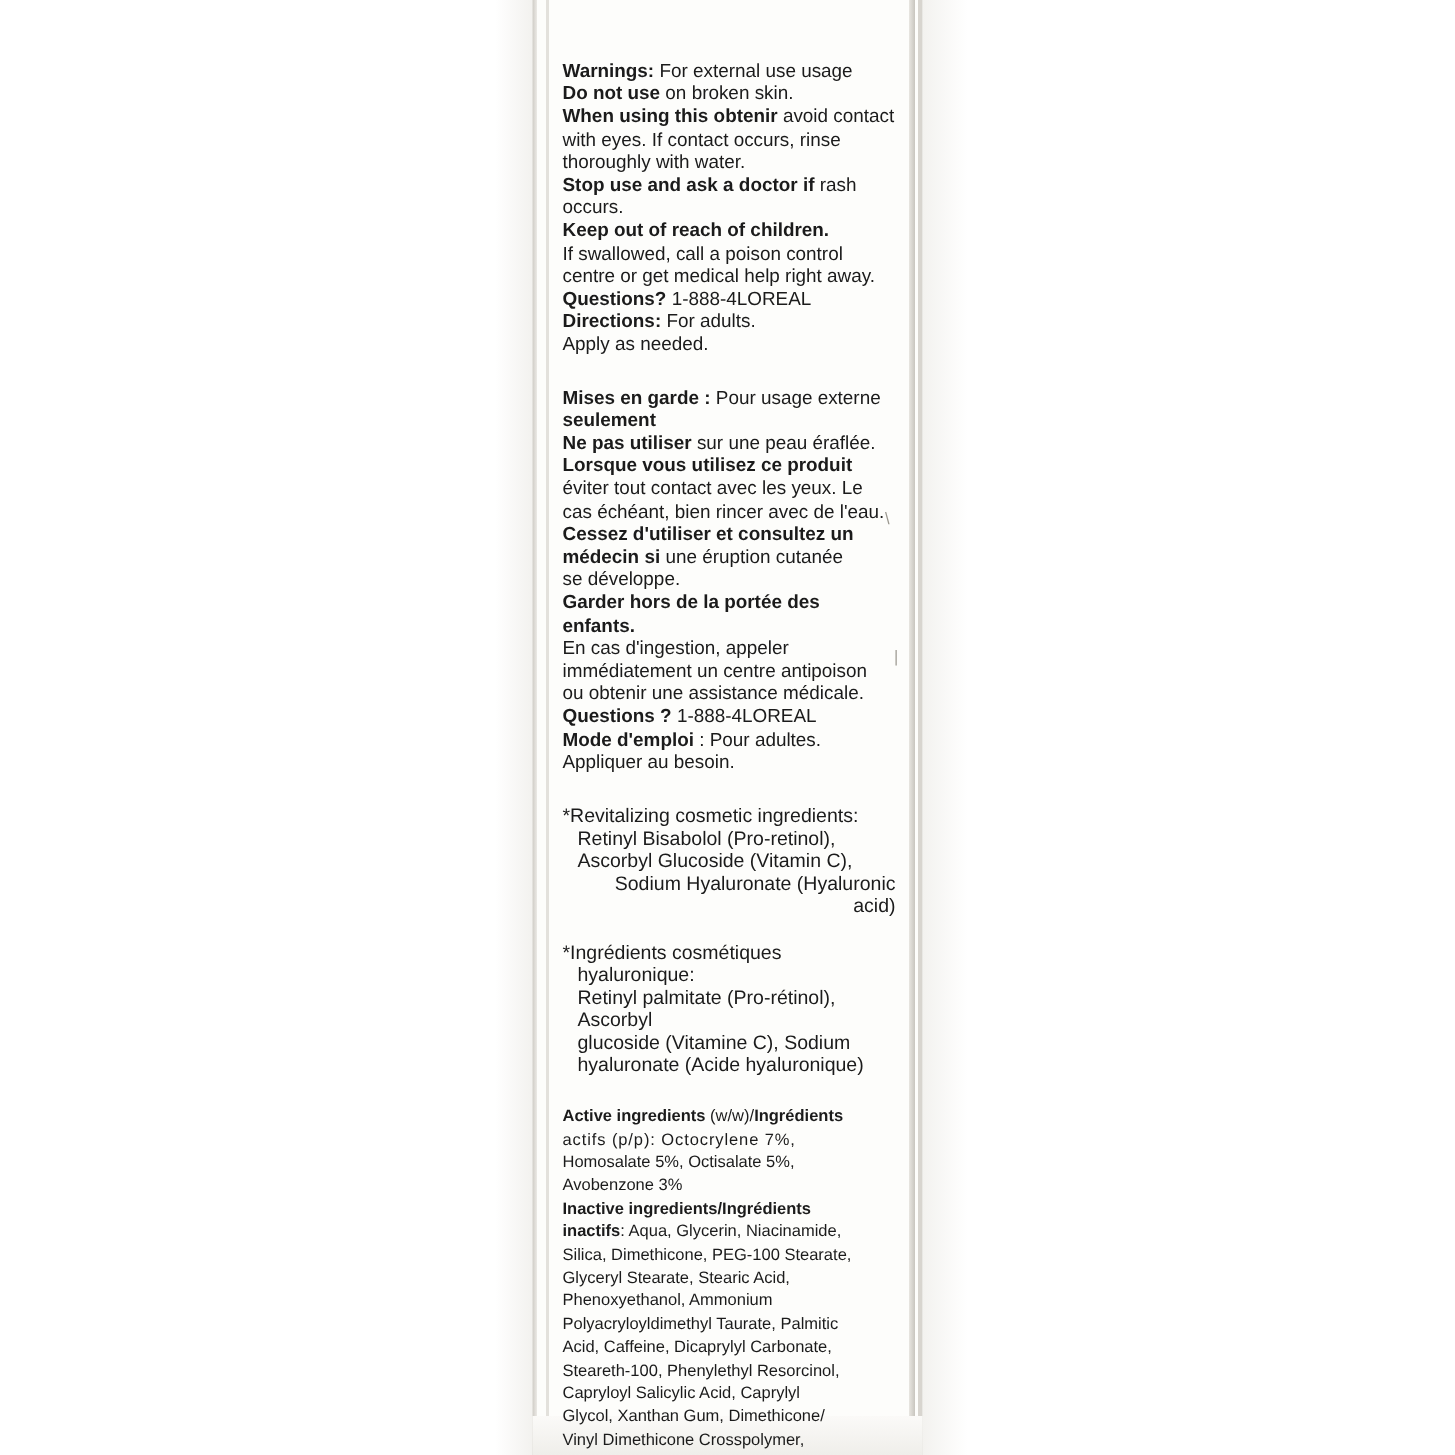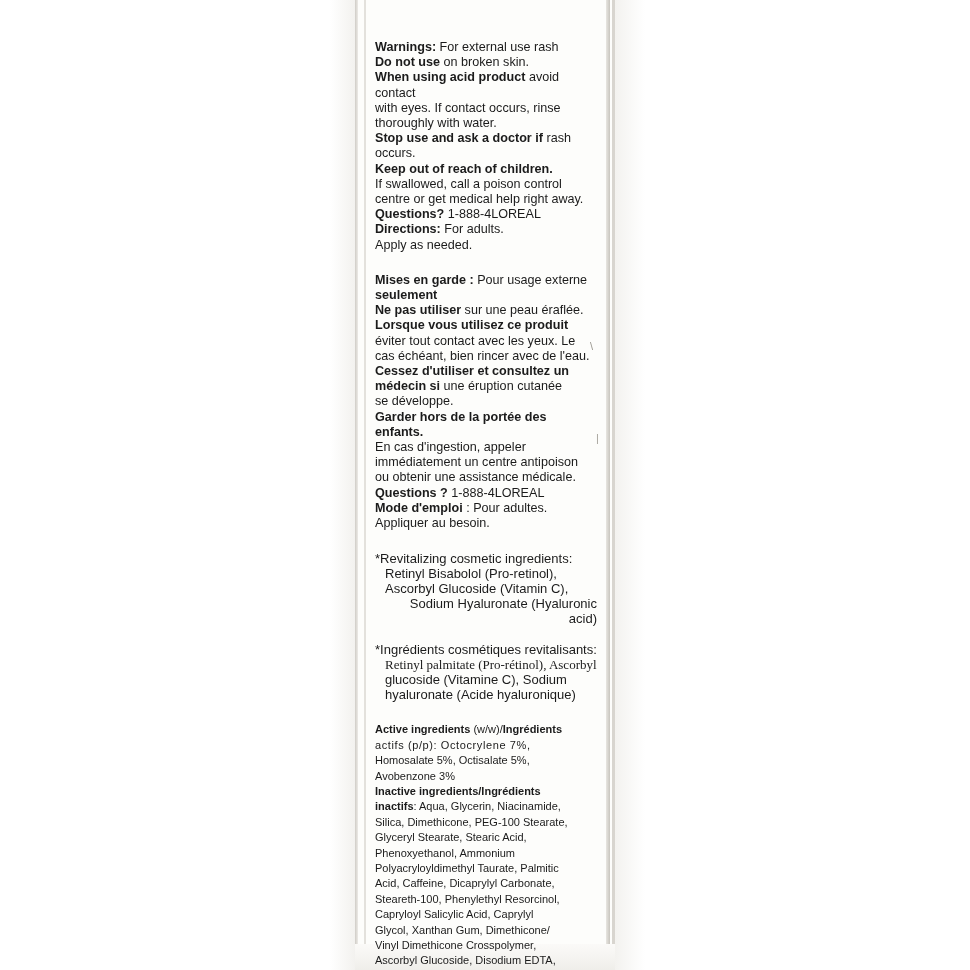--- a/index.html
+++ b/index.html
@@ -153,23 +153,23 @@
   <div class="panel-edge-right"></div>
   <div class="panel-edge-right2"></div>
   <div class="bottom-edge"></div>
 
   <div class="mark-a">\</div>
   <div class="mark-b">|</div>
 
   <div class="content">
 
     <div class="block">
-      <div class="line"><b>Warnings:</b><span> For external use rash</span></div>
+      <div class="line"><b>Warnings:</b><span> For external use usage</span></div>
       <div class="line"><b>Do not use</b><span> on broken skin.</span></div>
-      <div class="line"><b>When using acid product</b><span> avoid contact</span></div>
+      <div class="line"><b>When using this obtenir</b><span> avoid contact</span></div>
       <div class="line"><b></b><span>with eyes. If contact occurs, rinse</span></div>
       <div class="line"><b></b><span>thoroughly with water.</span></div>
       <div class="line"><b>Stop use and ask a doctor if</b><span> rash occurs.</span></div>
       <div class="line"><b>Keep out of reach of children.</b><span></span></div>
       <div class="line"><b></b><span>If swallowed, call a poison control</span></div>
       <div class="line"><b></b><span>centre or get medical help right away.</span></div>
       <div class="line"><b>Questions?</b><span> 1-888-4LOREAL</span></div>
       <div class="line"><b>Directions:</b><span> For adults.</span></div>
       <div class="line"><b></b><span>Apply as needed.</span></div>
     </div>
@@ -200,22 +200,22 @@
     <div class="block small-note">
       <div class="line hang">*Revitalizing cosmetic ingredients:</div>
       <div class="line" style="padding-left:10px;">Retinyl Bisabolol (Pro-retinol),</div>
       <div class="line" style="padding-left:10px;">Ascorbyl Glucoside (Vitamin C),</div>
       <div class="line" style="padding-left:10px;text-align:right;">Sodium Hyaluronate (Hyaluronic acid)</div>
     </div>
 
     <div class="gap-md"></div>
 
     <div class="block small-note">
-      <div class="line hang">*Ingrédients cosmétiques revitalisants:</div>
-      <div class="line" style="padding-left:10px;font-family:Liberation Serif, serif;">Retinyl palmitate (Pro-rétinol), Ascorbyl</div>
+      <div class="line hang">*Ingrédients cosmétiques hyaluronique:</div>
+      <div class="line" style="padding-left:10px;">Retinyl palmitate (Pro-rétinol), Ascorbyl</div>
       <div class="line" style="padding-left:10px;">glucoside (Vitamine C), Sodium</div>
       <div class="line" style="padding-left:10px;">hyaluronate (Acide hyaluronique)</div>
     </div>
 
     <div class="gap-lg"></div>
 
     <div class="block ing-block">
       <div class="line"><b>Active ingredients</b><span> (w/w)/</span><b>Ingrédients</b></div>
       <div class="line spaced">actifs (p/p): Octocrylene 7%,</div>
       <div class="line">Homosalate 5%, Octisalate 5%,</div>

